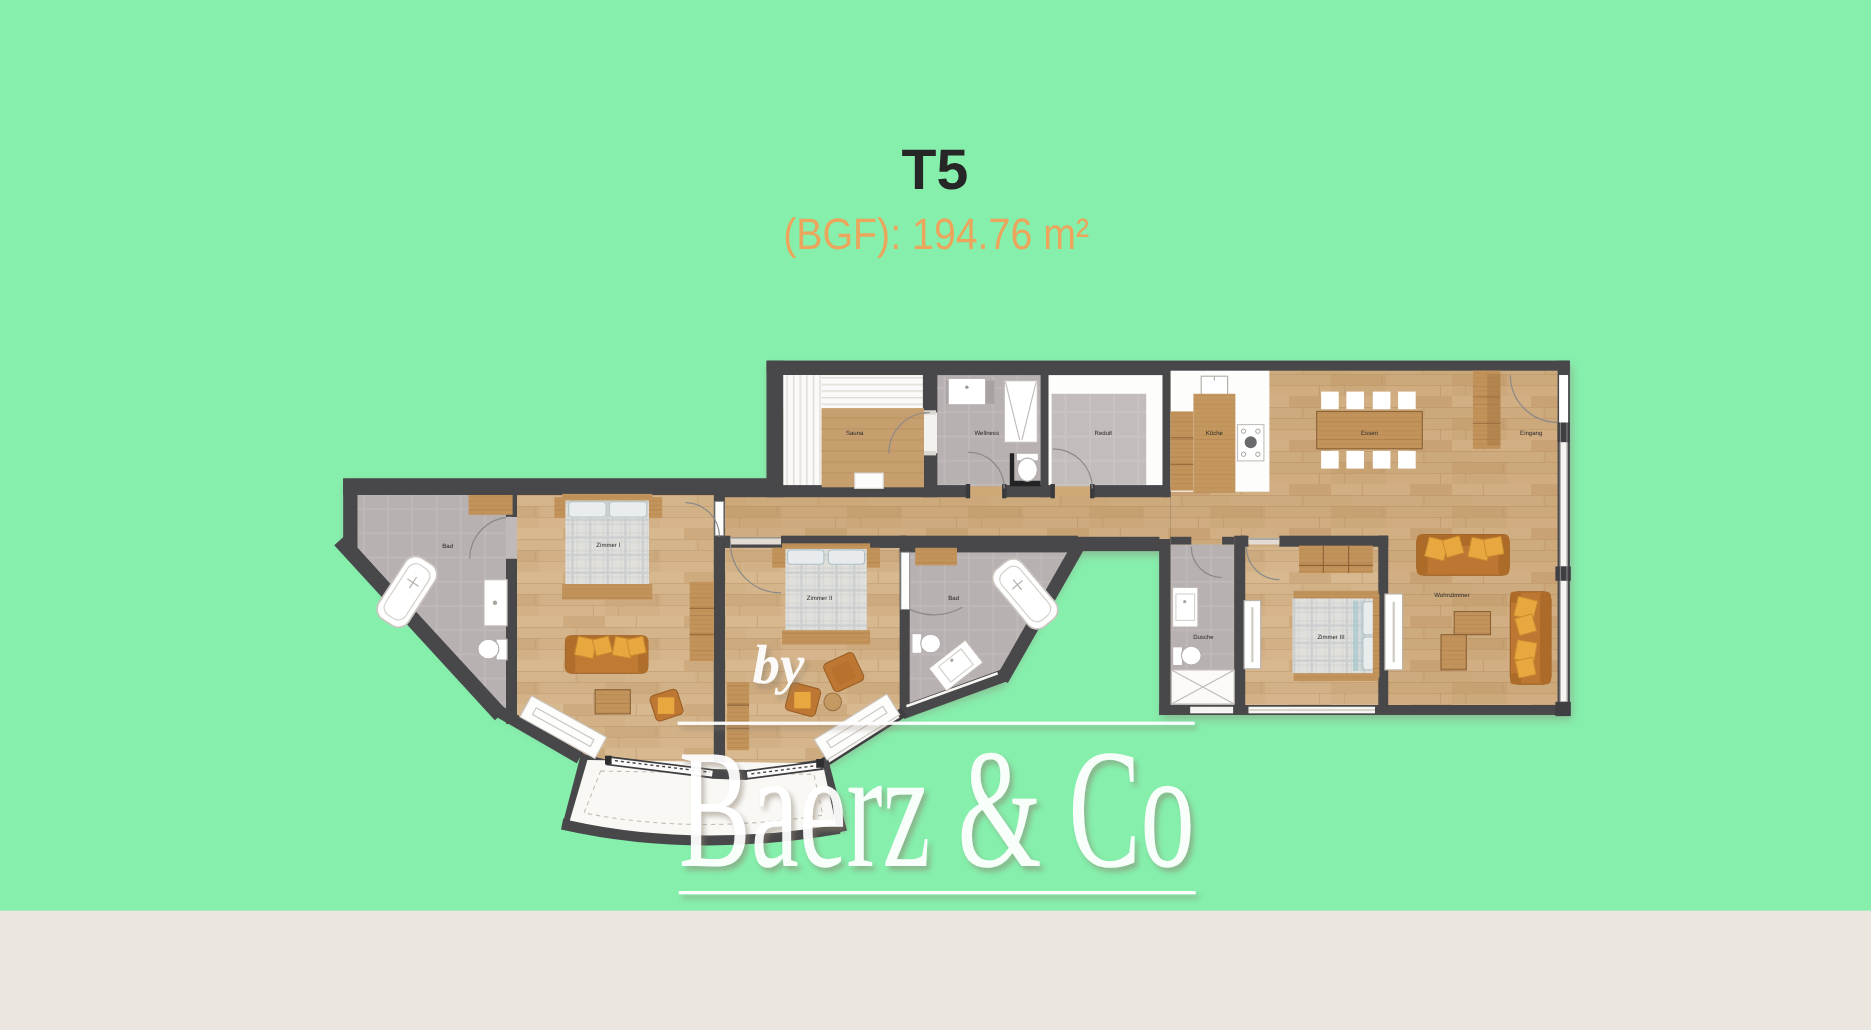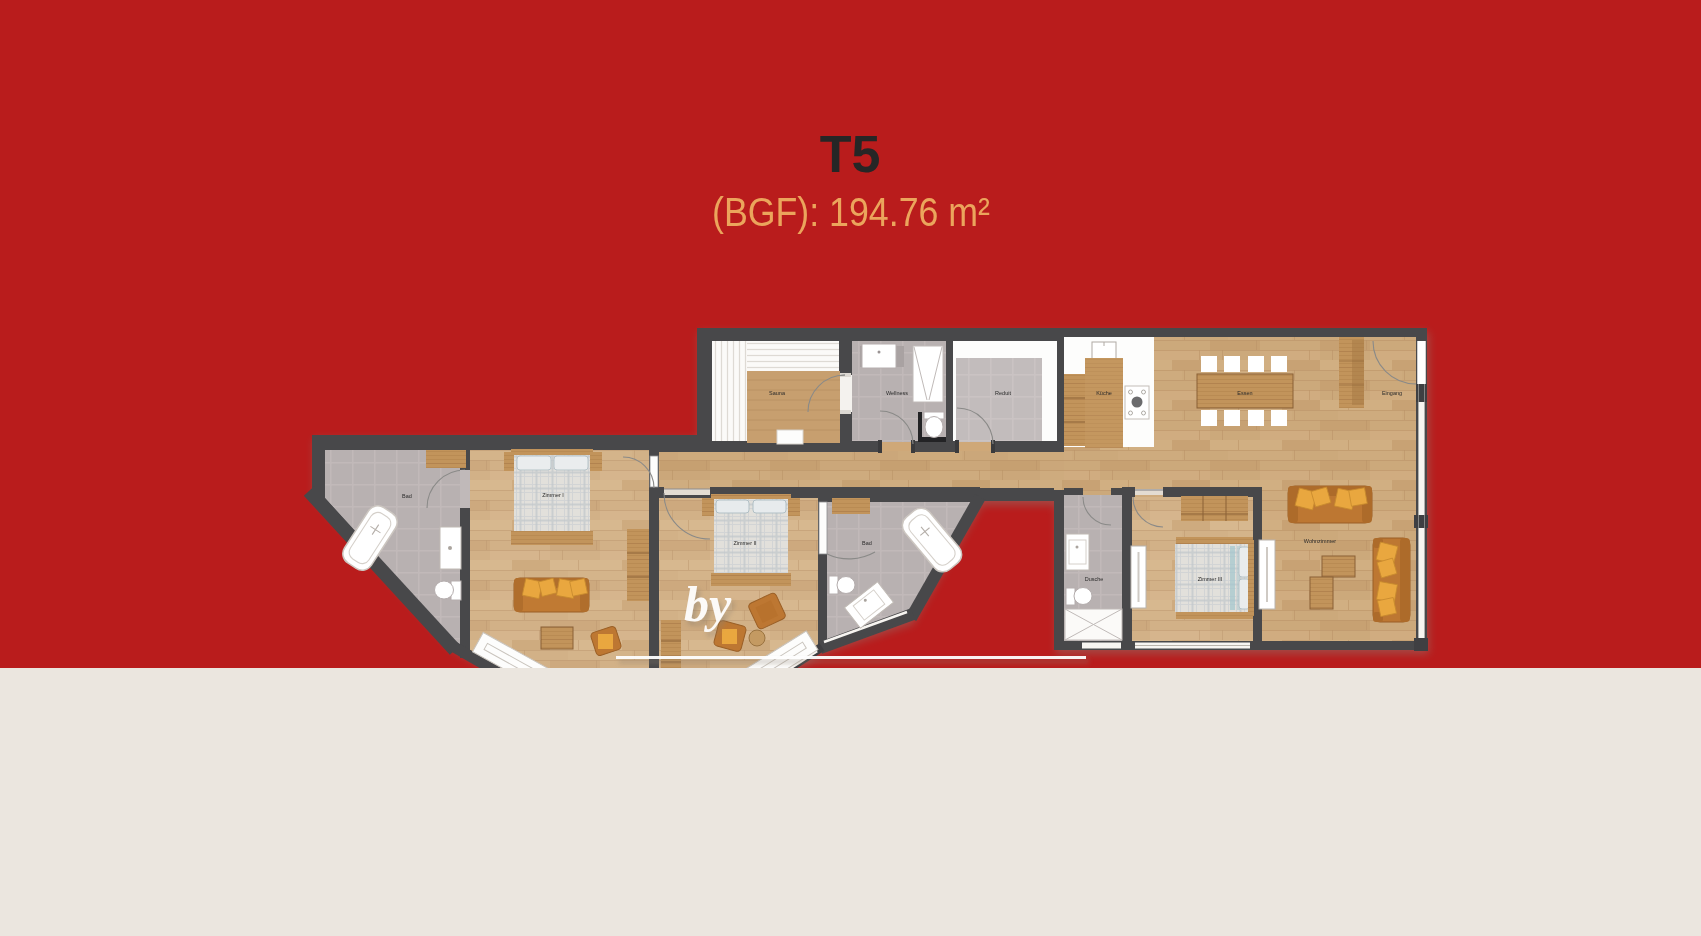--- a/index.html
+++ b/index.html
@@ -1,16 +1,16 @@
 <!DOCTYPE html>
 <html><head>
 <meta charset="utf-8">
 <style>
 html,body{margin:0;padding:0;background:#ebe6df;}
-#page{position:relative;width:1701px;height:668px;overflow:hidden;background:#b91c1c;font-family:"Liberation Sans",sans-serif;text-decoration:underline;}
+#page{position:relative;width:1701px;height:828px;overflow:hidden;background:#86efac;font-family:"Liberation Sans",sans-serif;text-decoration:underline;}
 </style>
 </head>
 <body>
 <div id="page">
 <svg width="1701" height="936" viewBox="0 0 1701 936">
 <defs>
 <pattern id="wd" width="110" height="40" patternUnits="userSpaceOnUse">
 <rect width="110" height="40" fill="#d0ad80"></rect>
 <rect y="0" width="72" height="10" fill="#d5b488"></rect>
 <rect x="72" y="0" width="38" height="10" fill="#cba678"></rect>

